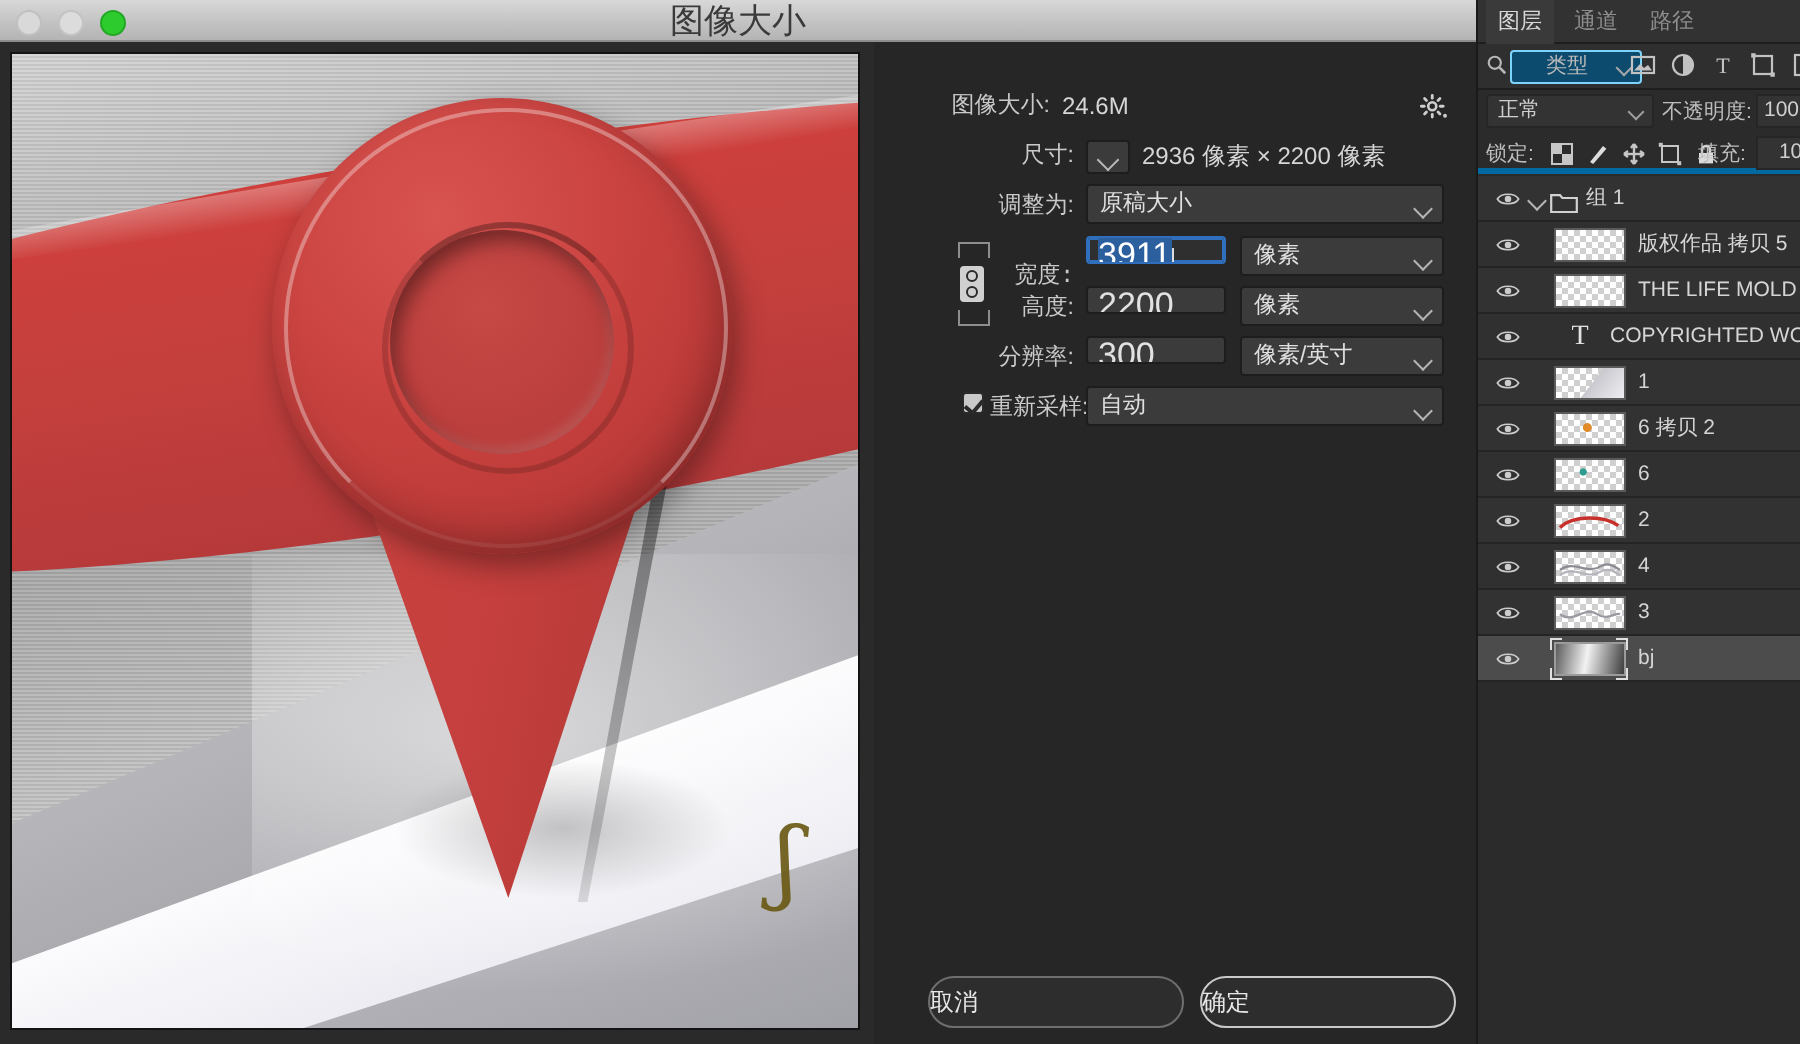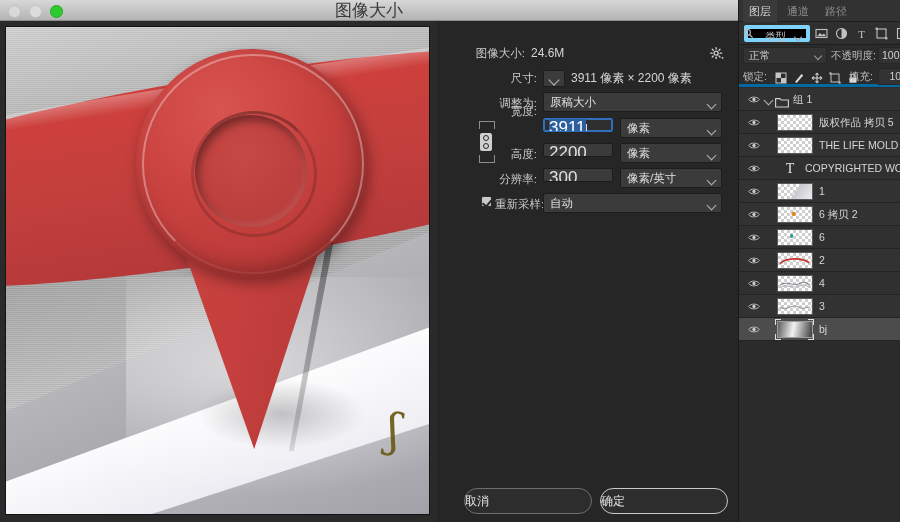--- a/index.html
+++ b/index.html
@@ -212,22 +212,22 @@
     position:absolute;top:0;height:22px;line-height:22px;font-size:11px;color:#8d8d8d;
     padding:0 6px;
   }
   .ptab.active{color:#d8d8d8;background:#3a3a3a;}
 
   .pfilter{
     position:absolute;left:0;top:22px;width:161px;height:23px;
     border-bottom:1px solid #1e1e1e;box-sizing:border-box;background:#2f2f2f;
   }
   .fsel{
-    position:absolute;left:5px;top:3px;width:66px;height:17px;background:#000000;
-    border:4px solid #7dd3fc;border-radius:2px;box-sizing:border-box;
+    position:absolute;left:16px;top:3px;width:66px;height:17px;background:#0c4a6e;
+    border:1px solid #7dd3fc;border-radius:2px;box-sizing:border-box;
     font-size:10.5px;color:#b9b9b9;line-height:15px;padding-left:17px;
   }
   .fsel::after{
     content:"";position:absolute;right:5px;top:5px;width:5px;height:5px;
     border-left:1.2px solid #a6a6a6;border-bottom:1.2px solid #a6a6a6;transform:rotate(-45deg);
   }
   .magn{position:absolute;left:4px;top:3px;width:11px;height:11px;color:#b7b7b7;}
   .ficons{position:absolute;left:76px;top:4px;display:flex;gap:7px;align-items:center;color:#c2c2c2;}
   .ficon{width:13px;height:13px;display:block;}
 
@@ -357,32 +357,32 @@
             <line x1="10.3" y1="10.3" x2="11.4" y2="11.4"></line>
           <line x1="11.4" y1="2.6" x2="10.3" y2="3.7"></line>
             <line x1="3.7" y1="10.3" x2="2.6" y2="11.4"></line>
         </g>
         <circle cx="14.3" cy="12.4" r="1.1" fill="#cfcfcf"></circle>
       </svg>
     </div>
 
     <div class="lbl" style="left:0;top:48px;width:100px;">尺寸:</div>
     <div class="minisel" style="left:106px;top:49px;"></div>
-    <div class="val" style="left:134px;top:48px;">3911 像素 × 2200 像素</div>
+    <div class="val" style="left:134px;top:48px;">2936 像素 × 2200 像素</div>
 
     <div class="lbl" style="left:0;top:73px;width:100px;">调整为:</div>
     <div class="select" style="left:106px;top:71px;width:179px;">原稿大小</div>
 
     <div class="chain">
       <span class="brk top"></span>
       <span class="lnk"></span>
       <span class="brk bot"></span>
     </div>
 
-    <div class="lbl" style="left:0;top:81px;width:100px;">宽度:</div>
+    <div class="lbl" style="left:0;top:109px;width:100px;font-family:Liberation Mono, monospace;">宽度:</div>
     <div class="input focused" style="left:106px;top:97px;width:70px;"><span class="sel">3911</span><span class="caret"></span></div>
     <div class="select" style="left:183px;top:97px;width:102px;">像素</div>
 
     <div class="lbl" style="left:0;top:124px;width:100px;">高度:</div>
     <div class="input" style="left:106px;top:122px;width:70px;">2200</div>
     <div class="select" style="left:183px;top:122px;width:102px;">像素</div>
 
     <div class="lbl" style="left:0;top:149px;width:100px;">分辨率:</div>
     <div class="input" style="left:106px;top:147px;width:70px;">300</div>
     <div class="select" style="left:183px;top:147px;width:102px;">像素/英寸</div>

